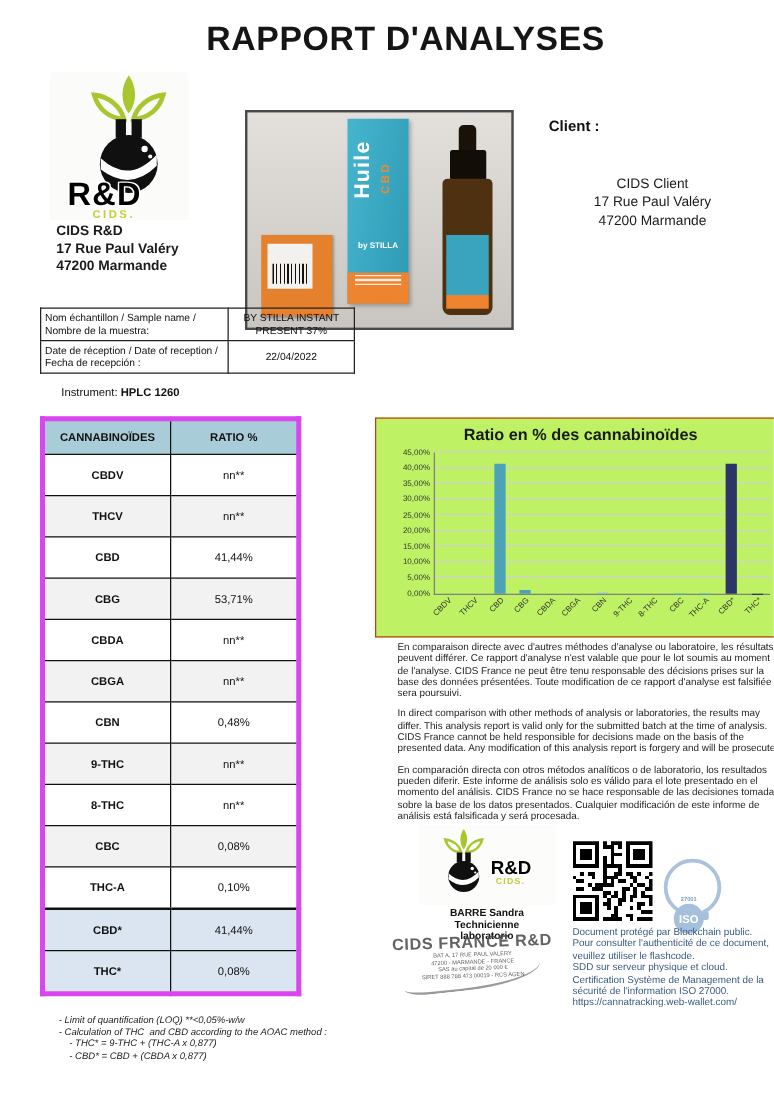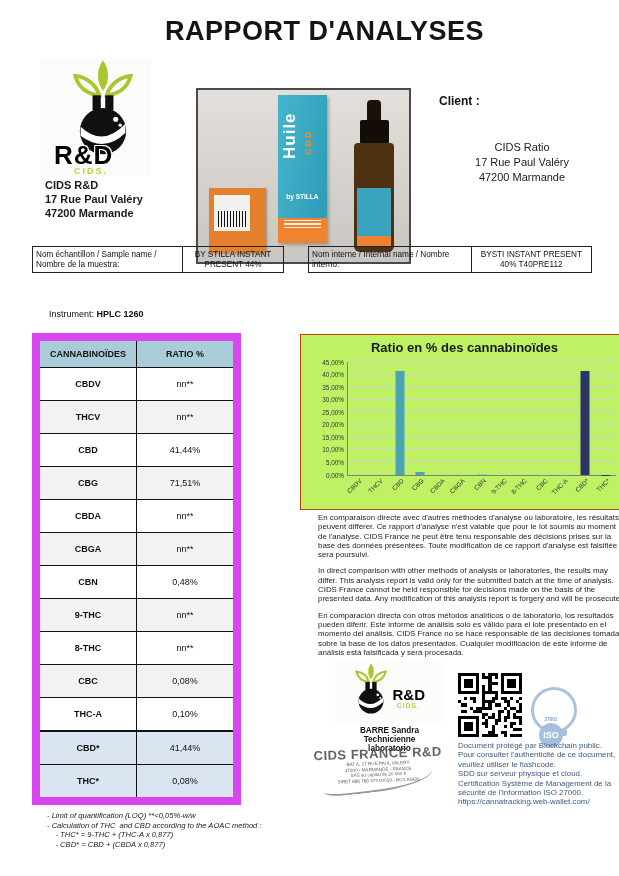--- a/index.html
+++ b/index.html
@@ -48,21 +48,21 @@
   table.info td.val{text-align:center;}
   .info-left{left:32px;top:246px;width:252px;}
   .info-right{left:308px;top:246px;width:284px;}
   .info-left td.lab{width:57%;margin-left:12px;} .info-right td.lab{width:55%;}
   table.info tr{height:26px;}
 
   .instrument{left:34px;top:309px;font-size:9px;}
   .instrument b{font-weight:700;}
 
   
-  .ctable{left:32px;top:333px;width:209px;border-collapse:collapse;table-layout:fixed;border:8px solid #d946ef;}
+  .ctable{left:32px;top:333px;width:209px;border-collapse:collapse;table-layout:fixed;border:4px solid #d946ef;}
   .ctable th{background:#a9cdd8;border:1px solid #111;font-size:9px;font-weight:700;height:24px;}
   .ctable td{border:1px solid #111;font-size:9px;height:30px;text-align:center;}
   .ctable td.cname{font-weight:700;width:55%;}
   .ctable tr.alt td{background:#f2f2f2;}
   .ctable tr.hl td{background:#dbe5f1;}
   .ctable tr.hl-first td{border-top:2px solid #111;}
 
   .footnotes{left:32px;top:767px;font-size:7.6px;line-height:9.6px;font-style:italic;color:#222;white-space:pre-wrap;margin-top:44px;}
 
   
@@ -156,39 +156,39 @@
   </div>
   <div class="p-smallbox">
     <div class="p-barcode">
         <i></i>
       </div>
   </div>
 </div>
 
 <div class="abs client-label">Client :</div>
 <div class="abs client-address">
-  <div>CIDS Ratio</div>
+  <div>CIDS Client</div>
   <div>17 Rue Paul Valéry</div>
   <div>47200 Marmande</div>
 </div>
 
 <table class="abs info info-left">
   <tbody>
       <tr>
     <td class="lab">Nom échantillon / Sample name / Nombre de la muestra:</td>
-    <td class="val">BY STILLA INSTANT PRESENT 44%</td>
+    <td class="val">BY STILLA INSTANT PRESENT 37%</td>
+  </tr>
+  <tr>
+    <td class="lab">Date de réception / Date of reception / Fecha de recepción :</td>
+    <td class="val">22/04/2022</td>
   </tr>
 </tbody>
   </table>
 <table class="abs info info-right">
   <tbody>
-      <tr>
-    <td class="lab">Nom interne / Internal name / Nombre interno:</td>
-    <td class="val">BYSTI INSTANT PRESENT 40% T40PRE112</td>
-  </tr>
 </tbody>
   </table>
 
 <div class="abs instrument">
   <span>Instrument:</span>
   <b>HPLC 1260</b>
 </div>
 
 <table class="abs ctable">
   <thead>
@@ -205,21 +205,21 @@
       <tr class="alt">
         <td class="cname">THCV</td>
         <td class="cratio">nn**</td>
       </tr>
       <tr class="">
         <td class="cname">CBD</td>
         <td class="cratio">41,44%</td>
       </tr>
       <tr class="alt">
         <td class="cname">CBG</td>
-        <td class="cratio">71,51%</td>
+        <td class="cratio">53,71%</td>
       </tr>
       <tr class="">
         <td class="cname">CBDA</td>
         <td class="cratio">nn**</td>
       </tr>
       <tr class="alt">
         <td class="cname">CBGA</td>
         <td class="cratio">nn**</td>
       </tr>
       <tr class="">

